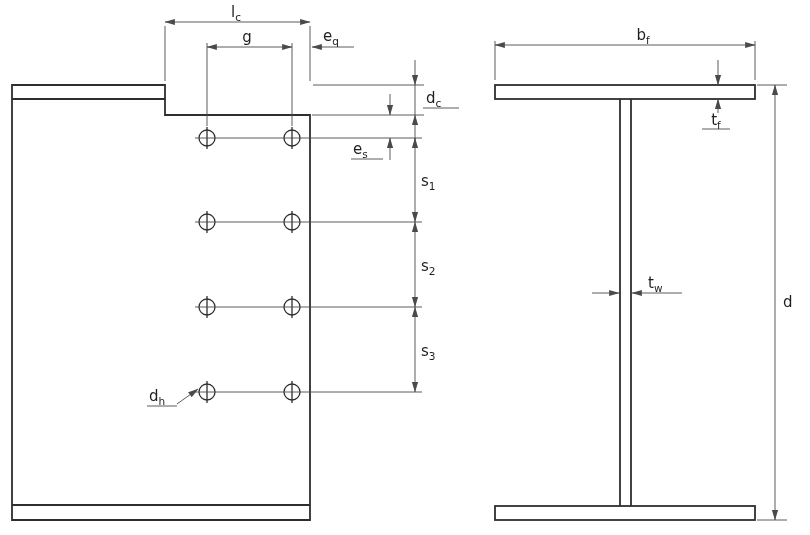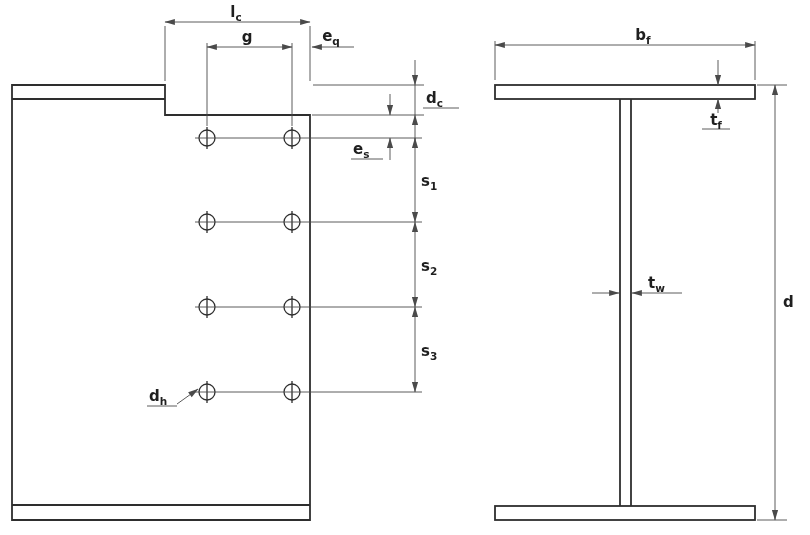--- a/index.html
+++ b/index.html
@@ -1,16 +1,16 @@
 <!DOCTYPE html>
 <html><head>
 <meta charset="utf-8">
 <style>
   html,body{margin:0;padding:0;background:#ffffff;}
-  .canvas{width:810px;height:535px;position:relative;background:#ffffff;overflow:hidden;font-weight:bold;}
+  .canvas{width:810px;height:535px;position:relative;background:#ffffff;overflow:hidden;}
   svg{display:block;}
   text{font-family:"DejaVu Sans","Liberation Sans",sans-serif;font-size:15px;fill:#1f1f1f;}
   .sub{font-size:10.5px;}
   .outline{fill:none;stroke-width:1.8;stroke-linejoin:miter;}
   .dim{fill:none;stroke-width:0.9;}
   .bolts{fill:none;stroke-width:1.3;}
 </style>
 </head>
 <body>
 

